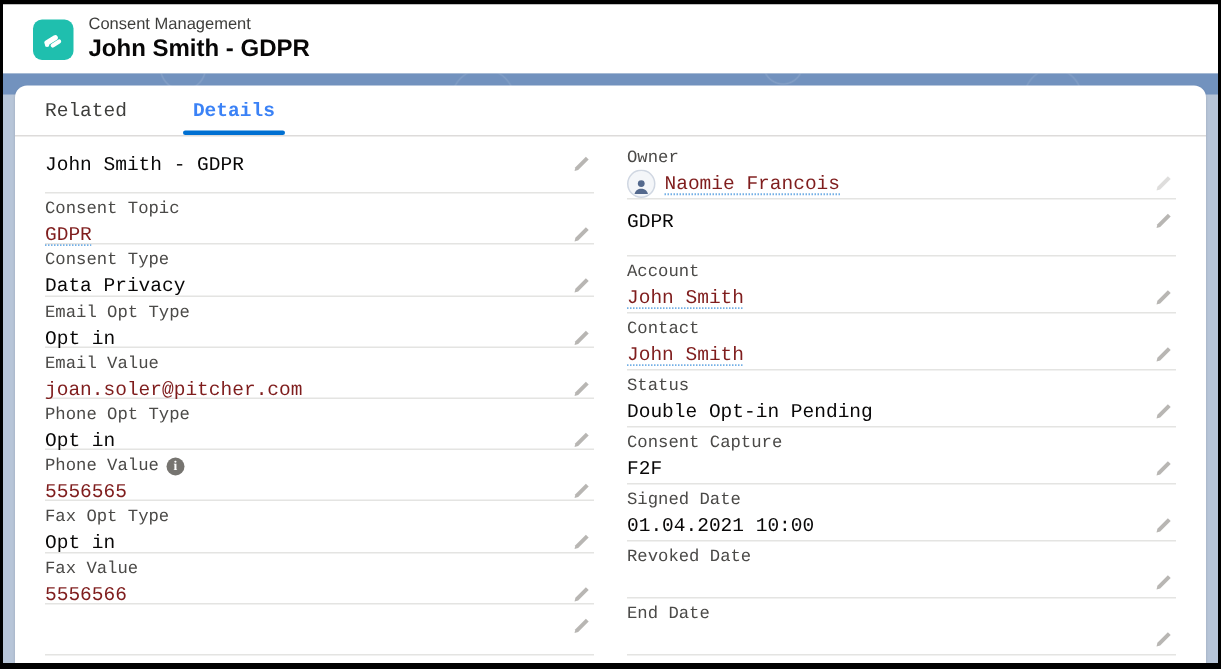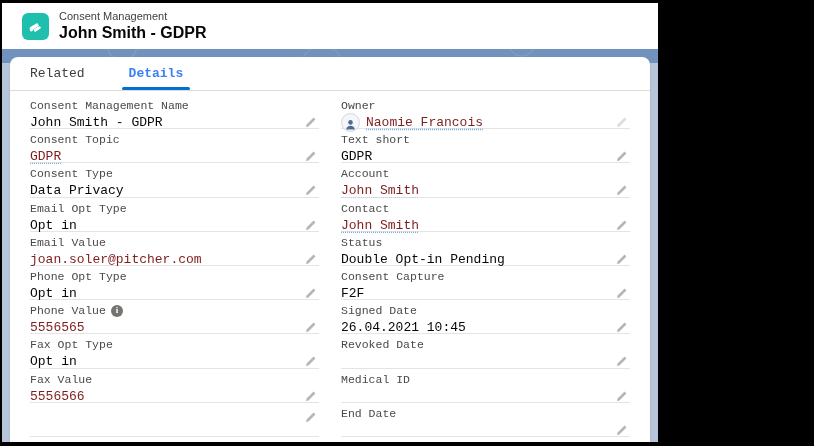--- a/index.html
+++ b/index.html
@@ -4,21 +4,21 @@
 <style>
   html,body{margin:0;padding:0;}
   body{
     width:814px;height:446px;
     background:#000;
     font-family:"Liberation Sans","DejaVu Sans",sans-serif;
     overflow:hidden;
     box-sizing:border-box;
     padding:3px 2px 4px 2px;
   }
-  .page{width:656px;height:439px;background:#fff;display:flex;flex-direction:column;}
+  .page{width:810px;height:439px;background:#fff;display:flex;flex-direction:column;}
 
   
   .header{height:46px;background:#fff;display:flex;align-items:center;padding-left:20px;flex:0 0 auto;}
   .app-icon{width:27px;height:27px;border-radius:6px;display:flex;align-items:center;justify-content:center;flex:0 0 auto;}
   .header-text{margin-left:10px;display:flex;flex-direction:column;line-height:1.15;}
   .obj-label{font-size:11px;color:#3e3e3c;}
   .record-title{font-size:16px;font-weight:bold;color:#080707;margin-top:1px;}
 
   
   .main{flex:1 1 auto;position:relative;background:#b7c5d8;min-height:0;}
@@ -93,21 +93,20 @@
       <div class="tabrow">
         <div class="tab">Related</div>
         <div class="tab active">Details</div>
       </div>
 
       <div class="fields">
 
         <div class="fcol">
 
           <div class="frow">
-            <div class="flabel">Consent Management Name</div>
             <div class="vline">
               <span class="fvalue">John Smith - GDPR</span>
               <span class="edit">
                   <svg width="13" height="13" viewBox="0 0 16 16">
                     <path d="M11.8 1.9l2.3 2.3-8.6 8.6-3 .7.7-3z" fill="#b8b6b3"></path>
                   </svg>
                 </span>
             </div>
           </div>
 
@@ -243,21 +242,20 @@
               </span>
               <span class="edit faint">
                   <svg width="13" height="13" viewBox="0 0 16 16">
                     <path d="M11.8 1.9l2.3 2.3-8.6 8.6-3 .7.7-3z" fill="#b8b6b3"></path>
                   </svg>
                 </span>
             </div>
           </div>
 
           <div class="frow">
-            <div class="flabel">Text short</div>
             <div class="vline">
               <span class="fvalue">GDPR</span>
               <span class="edit">
                   <svg width="13" height="13" viewBox="0 0 16 16">
                     <path d="M11.8 1.9l2.3 2.3-8.6 8.6-3 .7.7-3z" fill="#b8b6b3"></path>
                   </svg>
                 </span>
             </div>
           </div>
 
@@ -305,52 +303,41 @@
                   <svg width="13" height="13" viewBox="0 0 16 16">
                     <path d="M11.8 1.9l2.3 2.3-8.6 8.6-3 .7.7-3z" fill="#b8b6b3"></path>
                   </svg>
                 </span>
             </div>
           </div>
 
           <div class="frow">
             <div class="flabel">Signed Date</div>
             <div class="vline">
-              <span class="fvalue">26.04.2021 10:45</span>
+              <span class="fvalue">01.04.2021 10:00</span>
               <span class="edit">
                   <svg width="13" height="13" viewBox="0 0 16 16">
                     <path d="M11.8 1.9l2.3 2.3-8.6 8.6-3 .7.7-3z" fill="#b8b6b3"></path>
                   </svg>
                 </span>
             </div>
           </div>
 
           <div class="frow">
             <div class="flabel">Revoked Date</div>
             <div class="vline">
               <span class="fvalue"></span>
               <span class="edit">
                   <svg width="13" height="13" viewBox="0 0 16 16">
                     <path d="M11.8 1.9l2.3 2.3-8.6 8.6-3 .7.7-3z" fill="#b8b6b3"></path>
                   </svg>
                 </span>
             </div>
           </div>
 
-          <div class="frow">
-            <div class="flabel">Medical ID</div>
-            <div class="vline">
-              <span class="fvalue"></span>
-              <span class="edit">
-                  <svg width="13" height="13" viewBox="0 0 16 16">
-                    <path d="M11.8 1.9l2.3 2.3-8.6 8.6-3 .7.7-3z" fill="#b8b6b3"></path>
-                  </svg>
-                </span>
-            </div>
-          </div>
 
           <div class="frow">
             <div class="flabel">End Date</div>
             <div class="vline">
               <span class="fvalue"></span>
               <span class="edit">
                   <svg width="13" height="13" viewBox="0 0 16 16">
                     <path d="M11.8 1.9l2.3 2.3-8.6 8.6-3 .7.7-3z" fill="#b8b6b3"></path>
                   </svg>
                 </span>

